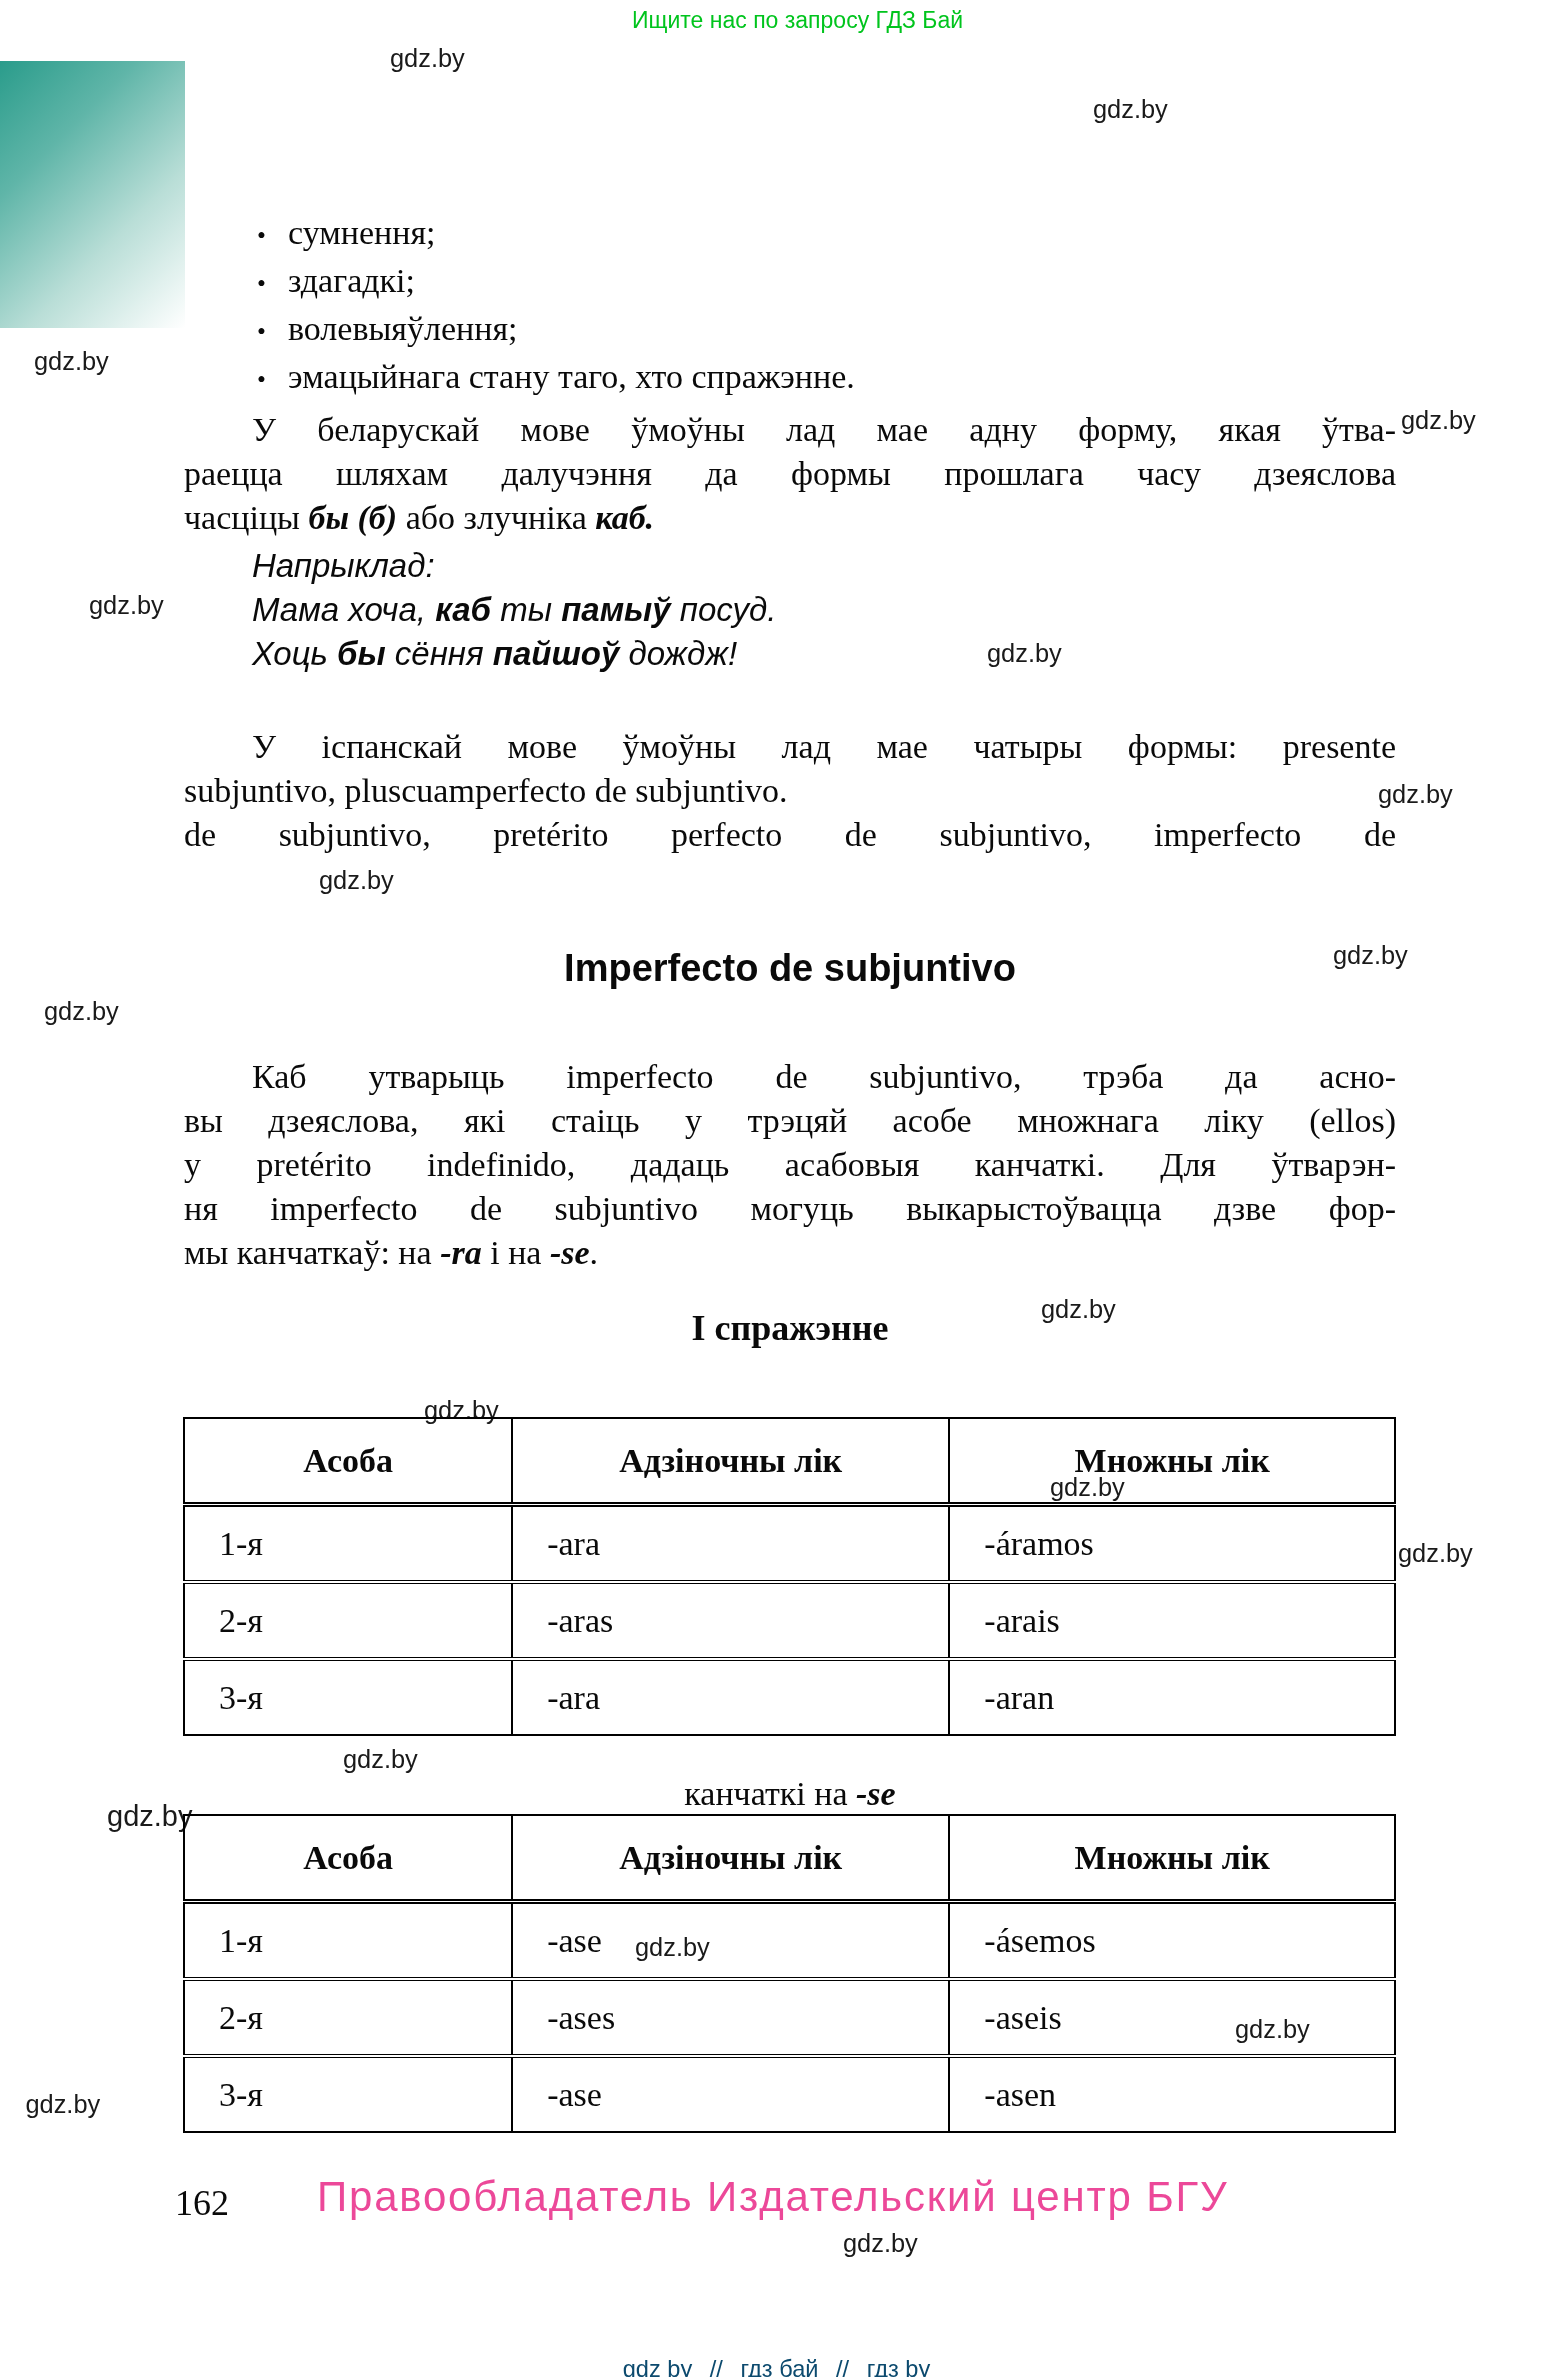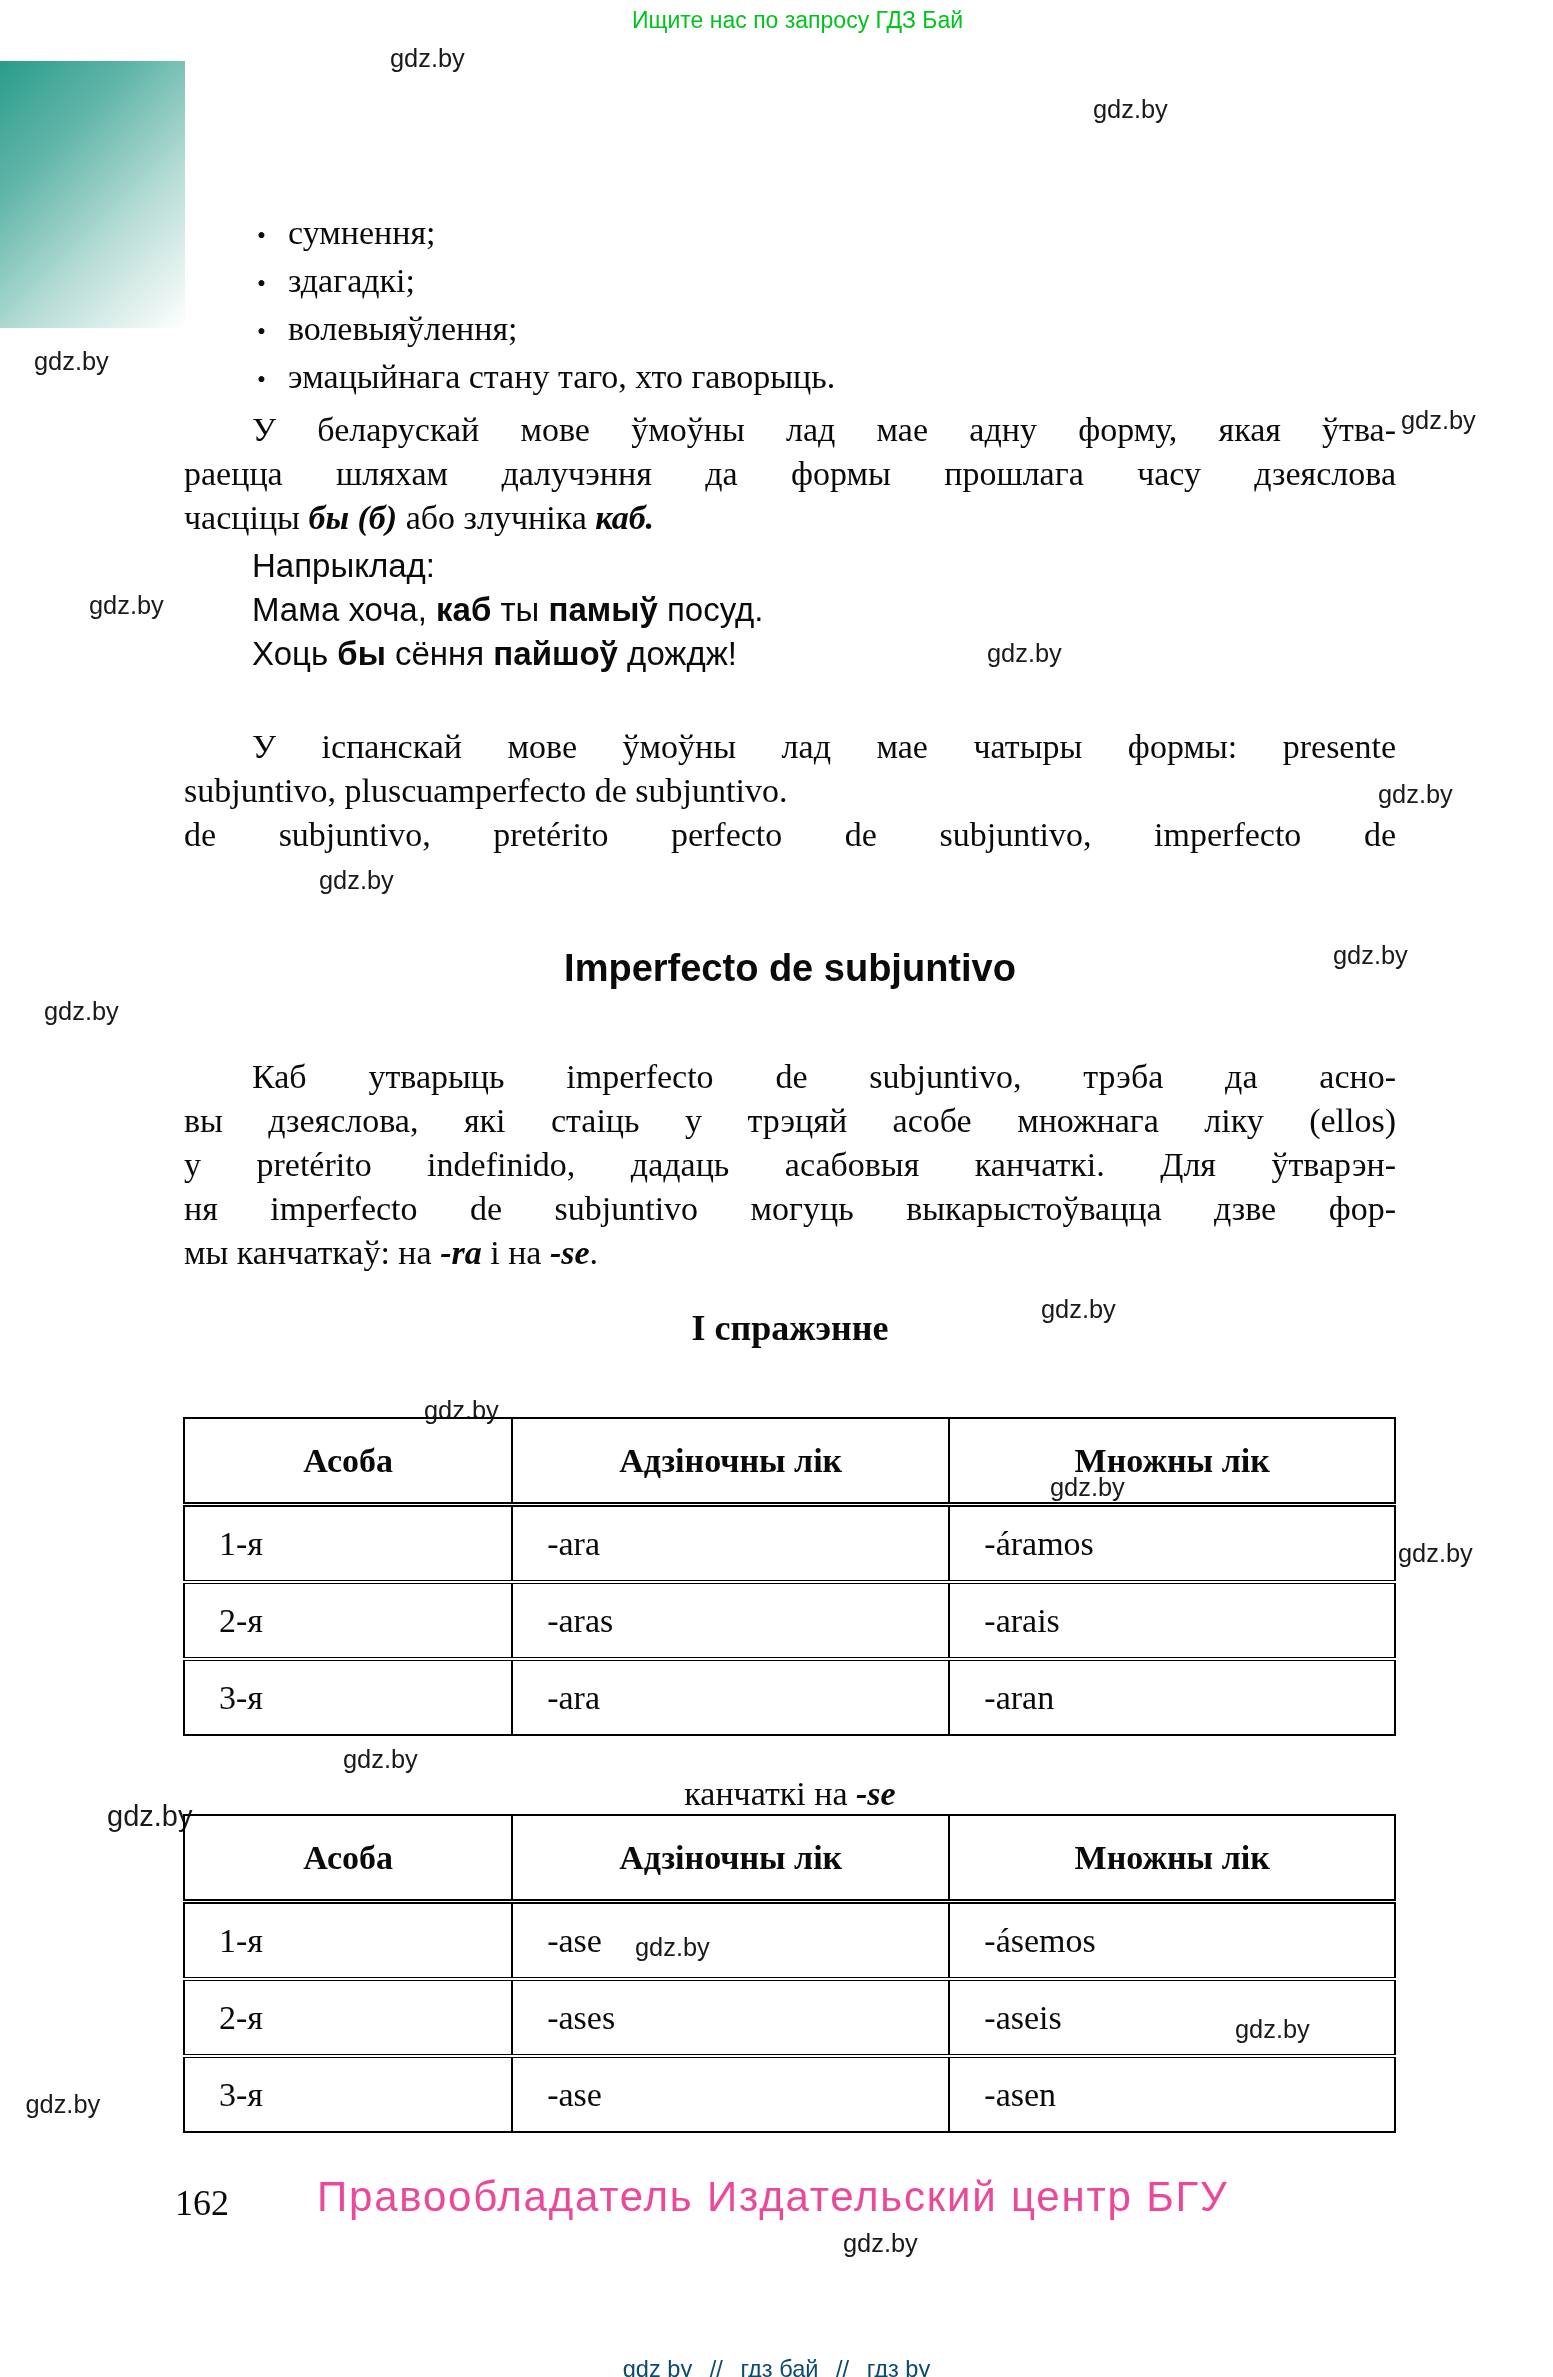--- a/index.html
+++ b/index.html
@@ -34,21 +34,21 @@
   .para{position:absolute;left:184px;width:1212px;font-size:34px;}
   .pline{height:44px;line-height:44px;}
   .jfull{text-align:justify;text-align-last:justify;}
   .ind{text-indent:68px;}
   .b{font-weight:bold}
   .bi{font-weight:bold;font-style:italic}
 
   
   .examples{position:absolute;left:252px;top:544px;font-family:"Liberation Sans",sans-serif;
             font-size:33px;}
-  .ex-line{height:44px;line-height:44px;}
+  .ex-line{height:44px;line-height:44px;font-style:italic;}
 
   
   .h-imperfecto{position:absolute;left:184px;width:1212px;top:947px;text-align:center;
                 font-family:"Liberation Sans",sans-serif;font-weight:bold;font-size:38px;}
   .h-conj{position:absolute;left:184px;width:1212px;top:1307px;text-align:center;
           font-weight:bold;font-size:36px;}
   .h-end{position:absolute;left:184px;width:1212px;text-align:center;font-size:34px;}
   .h-ra{top:1356px}
   .h-se{top:1775px}
 
@@ -108,21 +108,21 @@
     <div class="bullet-row">
       <span class="dot">•</span>
       <span>здагадкі;</span>
     </div>
     <div class="bullet-row">
       <span class="dot">•</span>
       <span>волевыяўлення;</span>
     </div>
     <div class="bullet-row">
       <span class="dot">•</span>
-      <span>эмацыйнага стану таго, хто гаворыць.</span>
+      <span>эмацыйнага стану таго, хто спражэнне.</span>
     </div>
   </div>
 
   <div class="para" style="top:408px">
     <div class="pline jfull ind"><span>У беларускай мове ўмоўны лад мае адну форму, якая ўтва-</span></div>
     <div class="pline jfull"><span>раецца шляхам далучэння да формы прошлага часу дзеяслова</span></div>
     <div class="pline"><span>часціцы </span><span class="bi">бы (б)</span><span> або злучніка </span><span class="bi">каб.</span></div>
   </div>
 
   <div class="examples">

